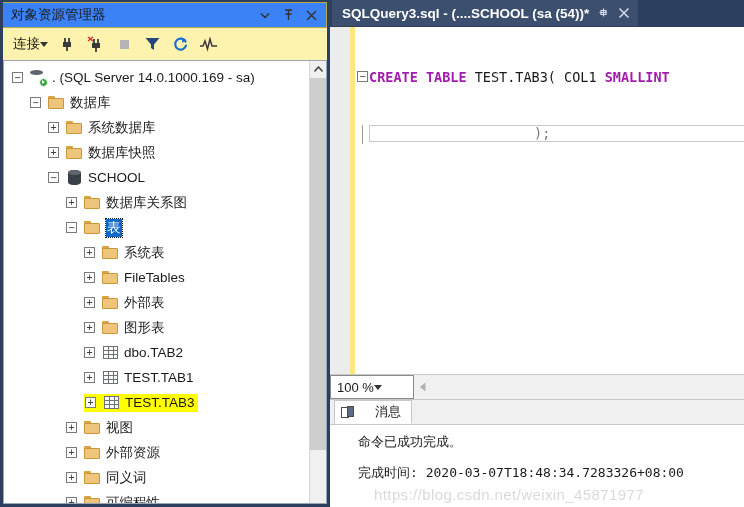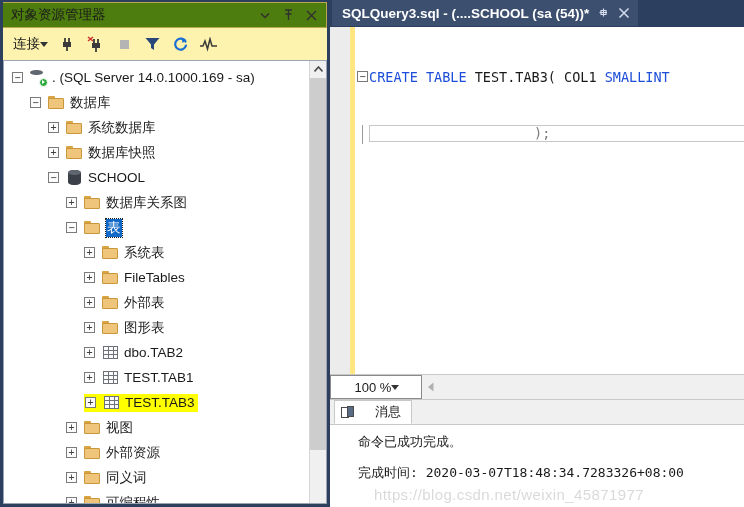--- a/index.html
+++ b/index.html
@@ -28,21 +28,21 @@
     width: 330px;
     height: 507px;
     box-sizing: border-box;
     background: #2d3f5e;
     display: flex;
     flex-direction: column;
     position: relative;
   }
   .oe-titlebar {
     height: 26px;
-    background: #4d7c0f;
+    background: #3b82f6;
     border: 1px solid #b8a94e;
     border-left: none;
     box-sizing: border-box;
     display: flex;
     align-items: center;
     padding: 0 4px 0 8px;
     margin: 2px 3px 0 3px;
   }
   .oe-title-text {
     flex: 1;
@@ -360,51 +360,51 @@
     margin-right: 1px;
     align-self: stretch;
   }
   .foldline:before {
     content: "";
     width: 1px;
     background: #9b9b9b;
     height: 100%;
     display: block;
   }
-  .kw { color: #1d4ed8; }
+  .kw { color: #a21caf; font-weight: bold; }
   .plain { color: #1a1a1a; }
   .caret-line {
     border: 1px solid #c7c7c7;
     border-right: none;
     height: 17px;
     box-sizing: border-box;
     flex: 1;
     display: flex;
     align-items: center;
   }
 
   
   .zoombar {
     height: 24px;
     background: #f0f0f0;
     border-top: 1px solid #c8c8c8;
     display: flex;
     align-items: stretch;
   }
   .zoom-select {
-    width: 92px;
+    width: 84px;
     background: #ffffff;
     border: 1px solid #8a8a8a;
     box-sizing: border-box;
     display: flex;
     align-items: center;
     padding: 0 4px 0 6px;
     font-size: 13px;
     color: #1a1a1a;
-    justify-content: center;
+    justify-content: flex-start;
     margin: 0;
   }
   .zoom-scroll-left {
     width: 18px;
     display: flex;
     align-items: center;
     justify-content: center;
     color: #a0a0a0;
     font-size: 9px;
   }

